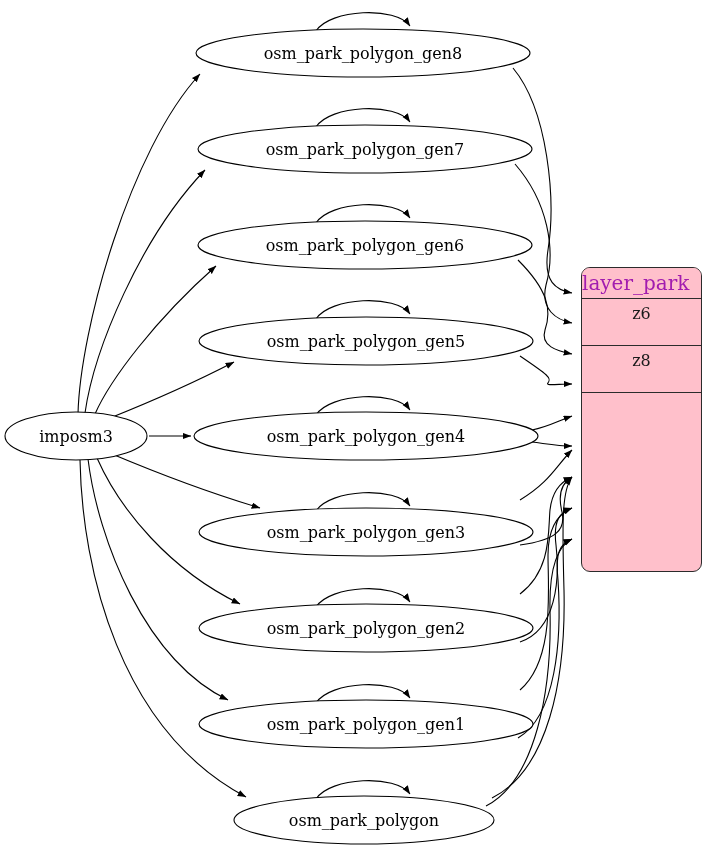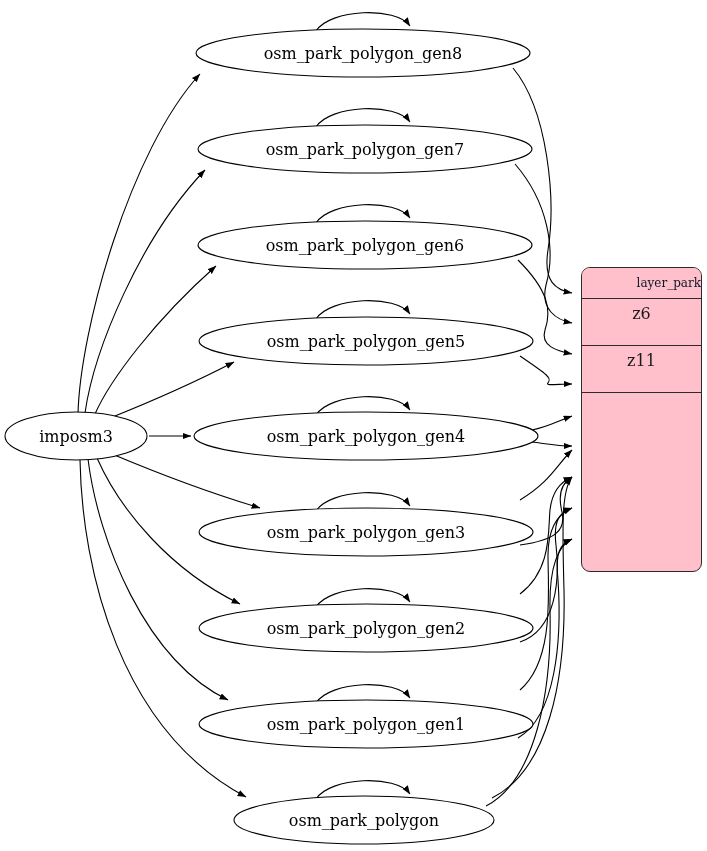--- a/index.html
+++ b/index.html
@@ -39,24 +39,24 @@
     font-size:16px;
     color:#1a1a1a;
     border-bottom:1.2px solid #2b2b2b;
     box-sizing:border-box;
     background:#ffc0cb;
   }
   .lp-row.last{border-bottom:none;}
   .lp-head{
     height:30.5px;
     line-height:30.3px;
-    text-align:right;
+    text-align:left;
     font-family:"DejaVu Serif", serif;
-    font-size:12px;
-    color:#0f172a;
+    font-size:20px;
+    color:#a21caf;
     border-bottom:1.2px solid #2b2b2b;
     box-sizing:border-box;
     background:#ffc0cb;
   }
 </style>
 </head>
 <body>
 
 <div id="canvas">
 
@@ -169,16 +169,16 @@
 
     <g>
       <ellipse class="nodeEllipse" cx="364" cy="820" rx="130" ry="24"></ellipse>
       <text class="nodeLabel" x="364" y="821">osm_park_polygon</text>
     </g>
   </svg>
 
   <div id="layer-park">
     <div class="lp-head">layer_park</div>
     <div class="lp-row">z6</div>
-    <div class="lp-row">z11</div>
+    <div class="lp-row">z8</div>
   </div>
 
 </div>
 
 </body></html>

